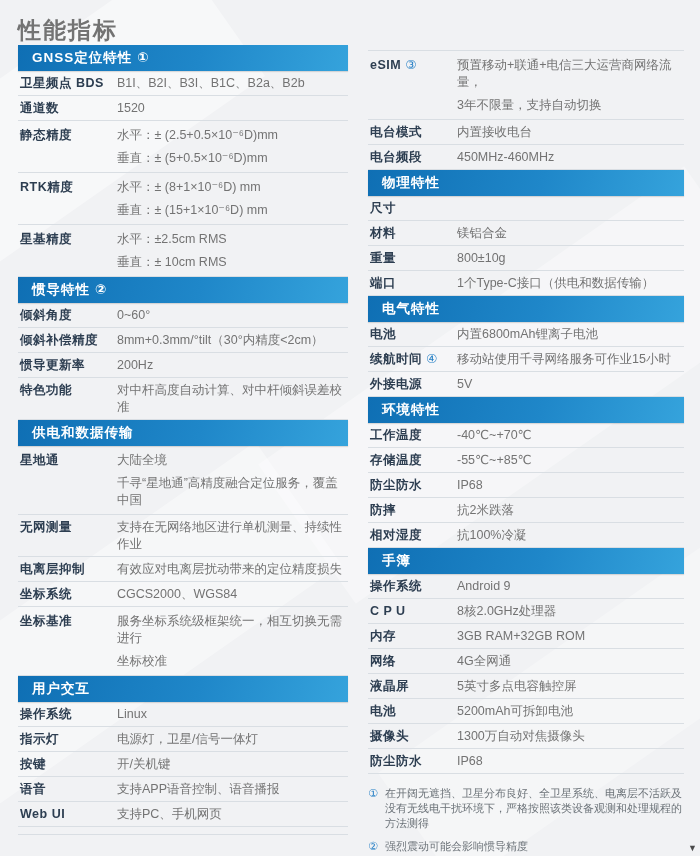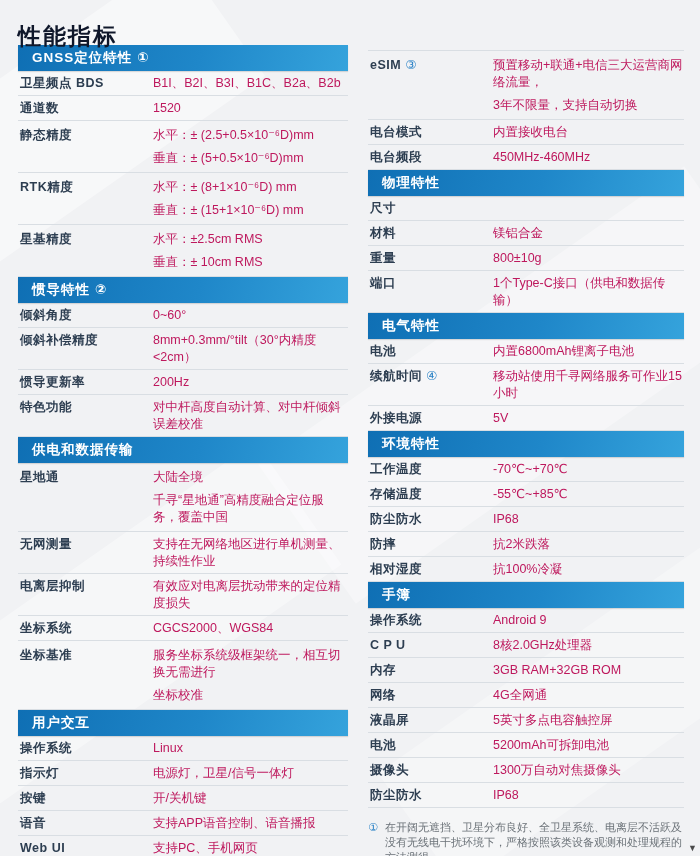--- a/index.html
+++ b/index.html
@@ -10,42 +10,42 @@
     color:#454c53;
   }
   
   .wm{position:absolute;background:#ffffff;opacity:.45;transform:rotate(-35deg);z-index:0;pointer-events:none;}
   .wm1{width:420px;height:150px;left:-160px;top:60px;}
   .wm2{width:520px;height:170px;left:260px;top:300px;opacity:.35;}
   .wm3{width:460px;height:150px;left:-120px;top:560px;opacity:.4;}
   .wm4{width:420px;height:140px;left:380px;top:640px;opacity:.3;}
 
   .page-title{
-    position:absolute;left:18px;top:6px;z-index:2;
-    font-size:23px;font-weight:bold;color:#0f172a;letter-spacing:2px;
+    position:absolute;left:18px;top:0;z-index:2;
+    font-size:23px;font-weight:bold;color:#737373;letter-spacing:2px;
   }
   .col{position:absolute;z-index:1;}
   #col-left{left:18px;top:45px;width:330px;}
   #col-right{left:368px;top:50px;width:316px;}
 
   .sec-header{
     background:linear-gradient(105deg,#0f6fb4 0%,#1f87c9 55%,#35a3dc 100%);
     color:#ffffff;font-weight:bold;font-size:13.5px;
     padding:5px 0 5px 14px;line-height:16px;letter-spacing:1px;
     box-shadow:0 1px 1px rgba(0,0,0,.12);
   }
-  .row{display:flex;align-items:flex-start;border-bottom:1px solid #d9dee3;padding:4px 0 3px 0;gap:36px;}
+  .row{display:flex;align-items:flex-start;border-bottom:1px solid #d9dee3;padding:4px 0 3px 0;}
   #col-right .sec:first-child .row:first-child{border-top:1px solid #d9dee3;}
   .label{
     flex:0 0 97px;font-weight:bold;color:#2d3e51;font-size:12.5px;
     line-height:17px;padding-left:2px;letter-spacing:.5px;
   }
   #col-right .label{flex-basis:87px;}
   .label .mk{color:#2a82c6;font-weight:normal;}
-  .vals{flex:1;font-size:12.5px;color:#be185d;line-height:17px;}
+  .vals{flex:1;font-size:12.5px;color:#737373;line-height:17px;}
   .vals .vline + .vline{margin-top:3px;}
   .row.dbl{padding:6px 0 5px 0;}
   .row.dbl .vals .vline + .vline{margin-top:6px;}
 
   .footnotes{margin-top:12px;}
   .fn{display:flex;margin-bottom:8px;font-size:11px;line-height:15px;color:#6b7278;}
   .fn .fnmk{flex:0 0 17px;color:#2a82c6;font-size:11px;}
   .corner{position:absolute;right:3px;bottom:3px;z-index:3;color:#4a4a4a;font-size:9px;line-height:9px;}
 </style>
 </head>
@@ -257,21 +257,21 @@
         <div class="vals">
           <div class="vline">5V</div>
         </div>
       </div>
     </div>
     <div class="sec">
       <div class="sec-header">环境特性</div>
       <div class="row">
         <div class="label"><span>工作温度</span></div>
         <div class="vals">
-          <div class="vline">-70℃~+70℃</div>
+          <div class="vline">-40℃~+70℃</div>
         </div>
       </div>
       <div class="row">
         <div class="label"><span>存储温度</span></div>
         <div class="vals">
           <div class="vline">-55℃~+85℃</div>
         </div>
       </div>
       <div class="row">
         <div class="label"><span>防尘防水</span></div>

